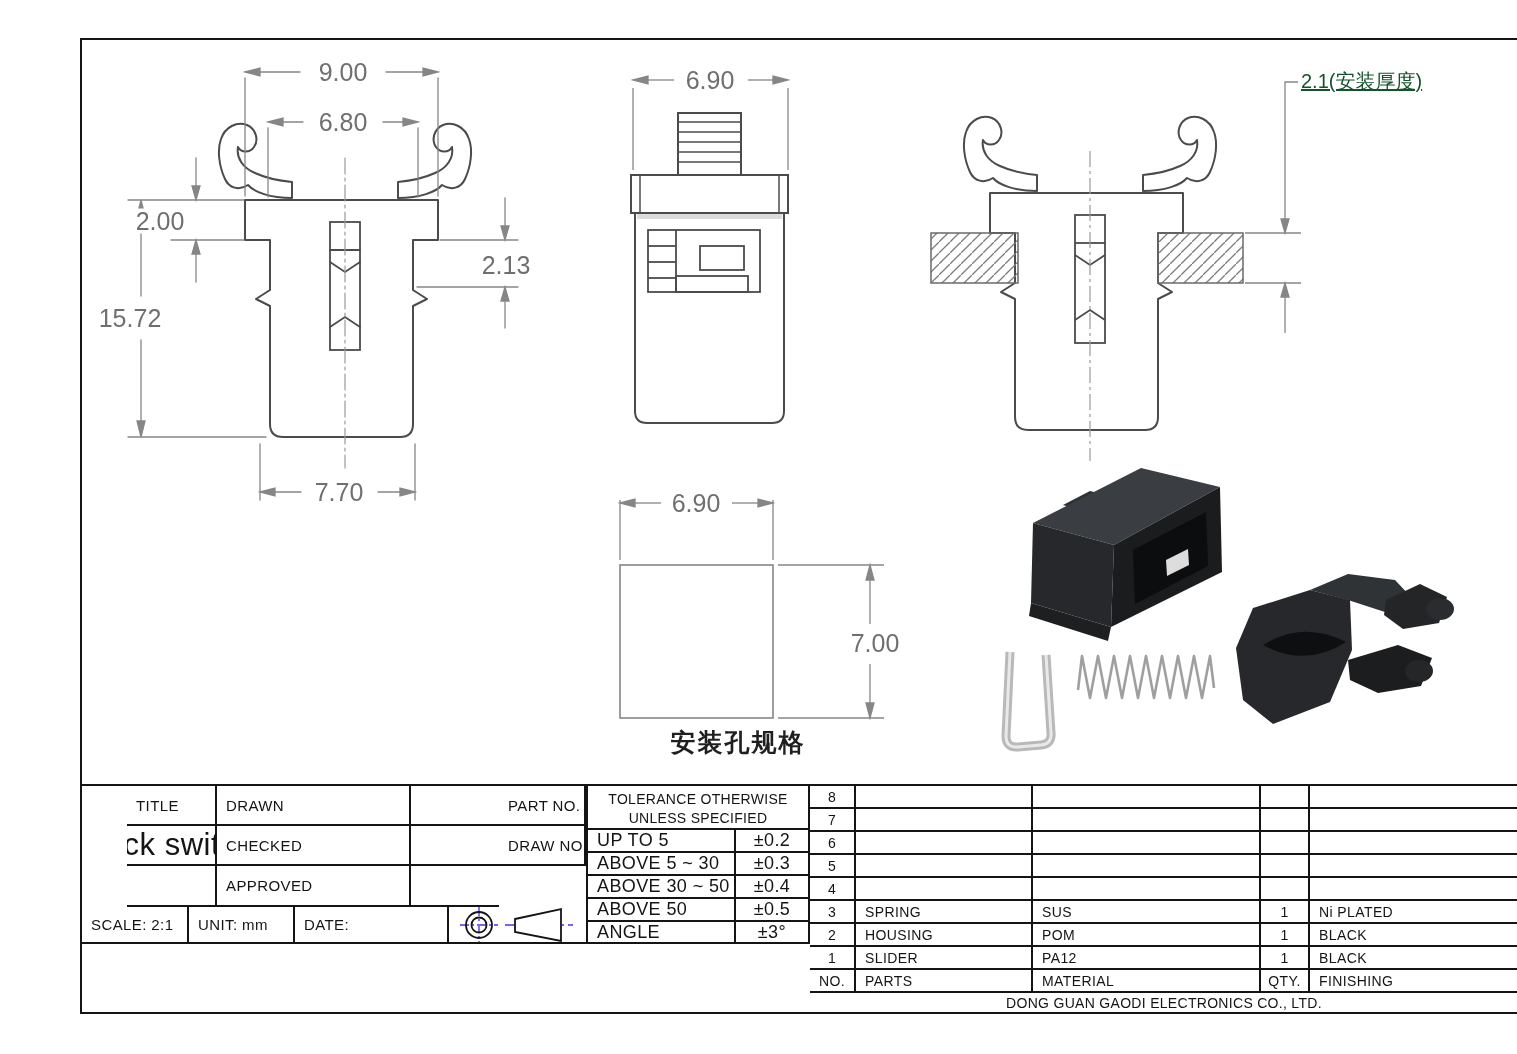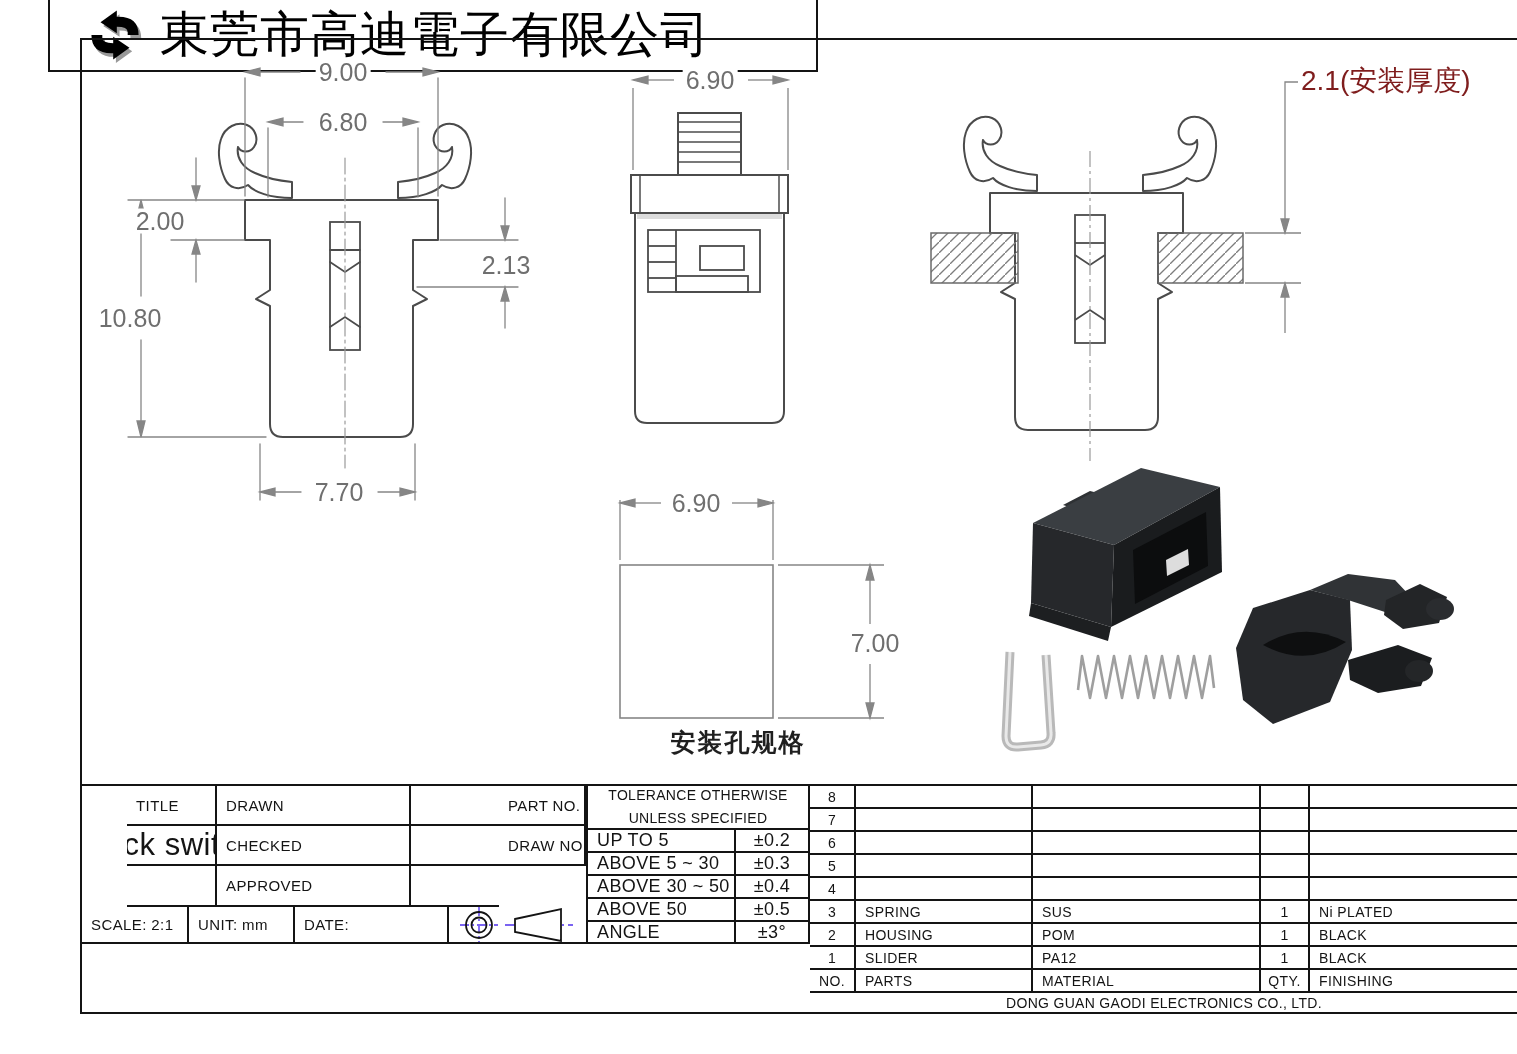--- a/index.html
+++ b/index.html
@@ -30,25 +30,25 @@
   #parts-block{left:762px;top:784px;width:710px;height:230px;
             grid-template-columns:46px 177px 228px 49px 1fr;
             grid-template-rows:repeat(9,23px) 1fr;
             border-top:2px solid #141414;border-right:2px solid #141414;border-bottom:2px solid #141414;}
   #parts-block .c{font-size:14px;}
   #company-block{left:32px;top:944px;width:730px;height:70px;
             border:2px solid #141414;border-top:0;display:flex;align-items:center;
             padding-left:36px;gap:16px;background:#fff;}
   #company-zh{font-size:49px;color:#000;letter-spacing:1px;font-weight:500;white-space:nowrap;}
   #company-en-cell{font-size:19px;letter-spacing:.3px;}
-  .tol-head{flex-direction:column;justify-content:space-between;line-height:1.35;font-size:14px;
+  .tol-head{flex-direction:column;justify-content:flex-end;line-height:1.35;font-size:14px;
             letter-spacing:.3px;padding-left:0;}
   .dim{position:absolute;transform:translate(-50%,-50%);font-size:25px;color:#6f6f6f;
        background:#fff;padding:0 3px;white-space:nowrap;line-height:1;}
-  .dim-cn{font-size:28px;color:#7f1d1d;}
+  .dim-cn{font-size:20px;color:#14532d;text-decoration:underline;}
   #lbl-panel-thick{transform:translate(0,-50%);}
   #lbl-hole-caption{color:#1f1f1f;font-weight:600;letter-spacing:2px;background:transparent;}
 </style>
 </head>
 <body>
 
 <div id="sheet">
 
   <svg id="drawing-svg" width="1517" height="1054" viewBox="0 0 1517 1054">
     <defs>
@@ -207,21 +207,21 @@
       <path d="M962,652 L958,736 Q958,748 970,747 L993,745 Q1004,744 1003,733 L998,655" fill="none" stroke="#e9e9e9" stroke-width="3" stroke-linejoin="round"></path>
       <polyline points="1030,690 1034,656 1042,698 1050,656 1058,698 1066,656
         1074,698 1082,656 1090,698 1098,656 1106,698 1114,656 1122,698 1130,656 1138,698
         1146,656 1154,698 1162,656 1166,688" fill="none" stroke="#9f9f9f" stroke-width="2.6" stroke-linejoin="round"></polyline>
     </g>
   </svg>
 
   <div class="dim" style="left:295px;top:72px">9.00</div>
   <div class="dim" style="left:295px;top:122px">6.80</div>
   <div class="dim" style="left:112px;top:221px">2.00</div>
-  <div class="dim" style="left:82px;top:318px">10.80</div>
+  <div class="dim" style="left:82px;top:318px">15.72</div>
   <div class="dim" style="left:291px;top:492px">7.70</div>
   <div class="dim" style="left:458px;top:265px">2.13</div>
   <div class="dim" style="left:662px;top:80px">6.90</div>
   <div class="dim dim-cn" id="lbl-panel-thick" style="left:1250px;top:81px">2.1(安装厚度)</div>
   <div class="dim" style="left:648px;top:503px">6.90</div>
   <div class="dim" style="left:827px;top:643px">7.00</div>
   <div class="dim" id="lbl-hole-caption" style="left:690px;top:742px">安装孔规格</div>
 
   <div id="frame"></div>
 
@@ -325,27 +325,14 @@
 
     <div class="c ctr">NO.</div>
     <div class="c">PARTS</div>
     <div class="c">MATERIAL</div>
     <div class="c ctr">QTY.</div>
     <div class="c nr">FINISHING</div>
 
     <div class="c nr nb ctr" id="company-en-cell" style="grid-column:1/-1">DONG GUAN GAODI ELECTRONICS CO., LTD.</div>
   </div>
 
-  <div id="company-block">
-    <svg width="58" height="60" viewBox="0 0 64 66">
-      <g fill="#999999" transform="translate(3,4)">
-        <path d="M34,6 L16,19 L34,31 L34,24 Q46,24 46,30 L46,33 L58,33 Q58,12 34,13 Z"></path>
-        <path d="M30,60 L48,47 L30,35 L30,42 Q18,42 18,36 L18,33 L6,33 Q6,54 30,53 Z"></path>
-      </g>
-      <g fill="#000000">
-        <path d="M34,6 L16,19 L34,31 L34,24 Q46,24 46,30 L46,33 L58,33 Q58,12 34,13 Z"></path>
-        <path d="M30,60 L48,47 L30,35 L30,42 Q18,42 18,36 L18,33 L6,33 Q6,54 30,53 Z"></path>
-      </g>
-    </svg>
-    <span id="company-zh">東莞市高迪電子有限公司</span>
-  </div>
 
 </div>
 
 </body></html>

